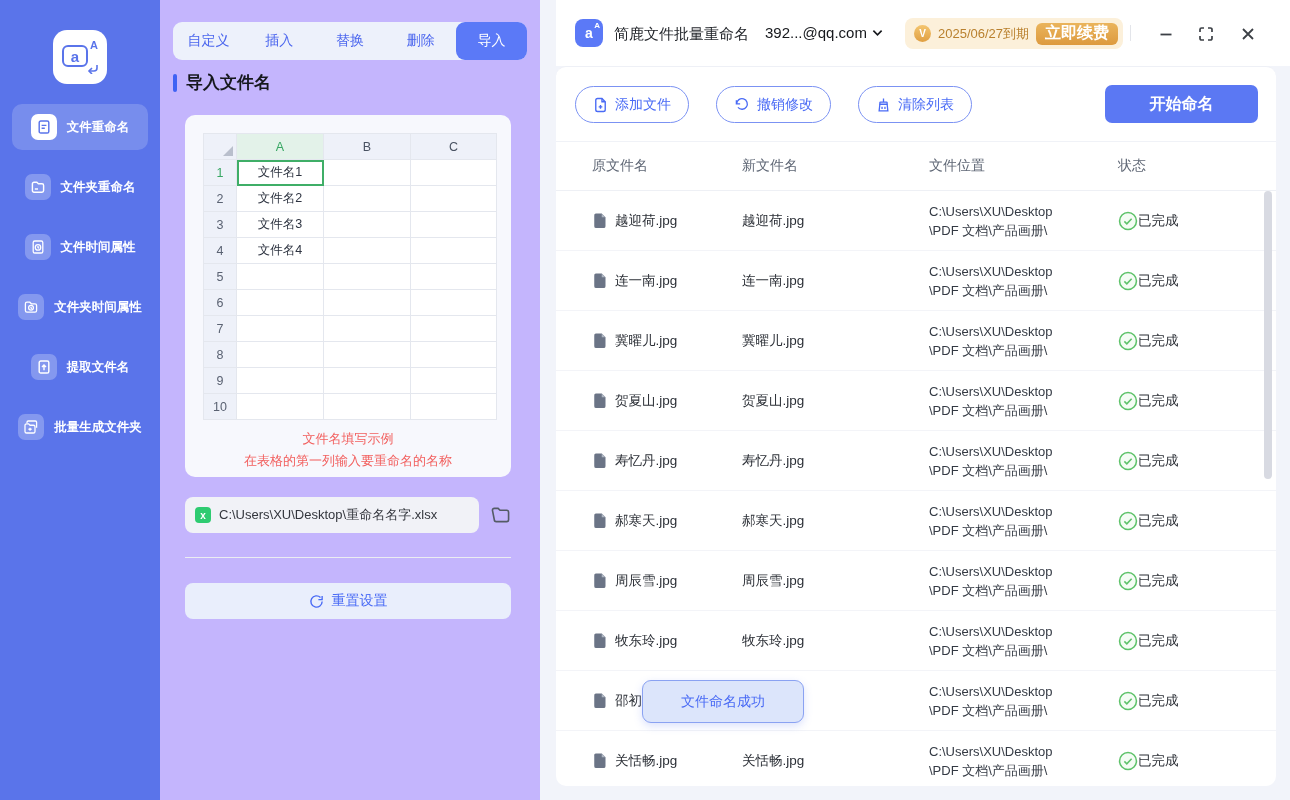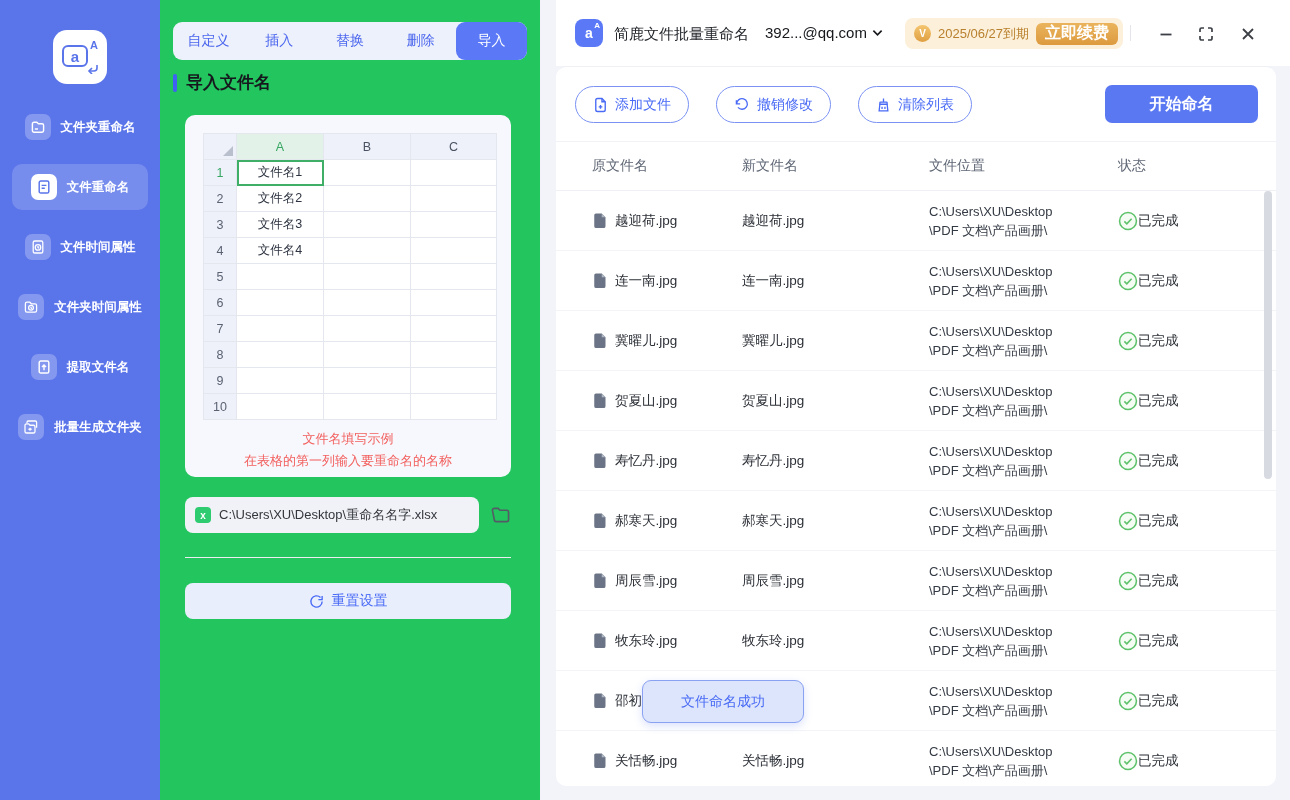--- a/index.html
+++ b/index.html
@@ -12,21 +12,21 @@
   .logo-a { position:absolute; left:9px; top:15px; width:26px; height:22px; border:2.5px solid #5a74ea; border-radius:6px; color:#5a74ea; font-weight:bold; font-size:15px; display:flex; align-items:center; justify-content:center; }
   .logo-A { position:absolute; right:9px; top:9px; color:#5a74ea; font-size:11px; font-weight:bold; }
   .logo-arrow { position:absolute; right:8px; bottom:10px; color:#5a74ea; }
   .nav { position:absolute; left:0; top:104px; width:160px; }
   .nav-item { height:46px; margin:0 12px 14px; border-radius:10px; display:flex; align-items:center; justify-content:center; gap:10px; color:#fff; font-size:12.5px; font-weight:bold; cursor:pointer; }
   .nav-item.active { background:rgba(255,255,255,.18); }
   .tile { width:26px; height:26px; border-radius:7px; background:rgba(255,255,255,.26); display:flex; align-items:center; justify-content:center; flex:none; color:#fff; }
   .nav-item.active .tile { background:#fff; color:#5a74ea; }
 
   
-  .mid { position:absolute; left:160px; top:0; width:380px; height:800px; background:#22c55e; }
+  .mid { position:absolute; left:160px; top:0; width:380px; height:800px; background:#c4b5fd; }
   .tabbar { position:absolute; left:13px; top:22px; width:354px; height:38px; background:#edf1fb; border-radius:9px; display:flex; }
   .tab { flex:1; display:flex; align-items:center; justify-content:center; font-size:14px; color:#4b66ee; border-radius:9px; cursor:pointer; }
   .tab.active { background:#5b79f7; color:#fff; }
   .sec-title { position:absolute; left:13px; top:71px; display:flex; align-items:center; gap:9px; font-size:17px; font-weight:bold; color:#16181d; }
   .sec-bar { width:4px; height:18px; background:#3f62f4; border-radius:2px; }
   .sheet-card { position:absolute; left:25px; top:115px; width:326px; height:362px; background:#f7f8fd; border-radius:10px; }
   .sheet { position:absolute; left:18px; top:18px; display:grid; grid-template-columns:33px 87px 87px 86px; grid-auto-rows:26px; border-top:1px solid #e4e7ee; border-left:1px solid #e4e7ee; }
   .sc { border-right:1px solid #e4e7ee; border-bottom:1px solid #e4e7ee; display:flex; align-items:center; justify-content:center; font-size:12.5px; color:#2d3340; background:#fff; }
   .sh { background:#eef1f9; color:#495262; }
   .sh.ca { background:#e3f2e9; color:#38a763; }
@@ -83,37 +83,37 @@
   <aside class="sidebar">
     <div class="logo">
       <div class="logo-a">a</div>
       <span class="logo-A">A</span>
       <svg class="logo-arrow" width="12" height="10" viewBox="0 0 12 10" fill="none" stroke="currentColor" stroke-width="1.6">
           <path d="M10 1v3a3 3 0 0 1-3 3H2"></path>
           <path d="M5 4 2 7l3 3"></path>
         </svg>
     </div>
     <nav class="nav">
+      <div class="nav-item active">
+        <span class="tile">
+          <svg width="16" height="16" viewBox="0 0 20 20" fill="none" stroke="currentColor" stroke-width="1.8">
+              <rect x="4" y="2.5" width="12" height="15" rx="2"></rect>
+              <path d="M7 8h6M7 11.5h4"></path>
+            </svg>
+        </span>
+        <span>文件重命名</span>
+      </div>
       <div class="nav-item">
         <span class="tile">
           <svg width="16" height="16" viewBox="0 0 20 20" fill="none" stroke="currentColor" stroke-width="1.8">
               <path d="M3 6a2 2 0 0 1 2-2h3.5l2 2H15a2 2 0 0 1 2 2v6.5a2 2 0 0 1-2 2H5a2 2 0 0 1-2-2z"></path>
               <path d="M6 12.5h4"></path>
             </svg>
         </span>
         <span>文件夹重命名</span>
-      </div>
-      <div class="nav-item active">
-        <span class="tile">
-          <svg width="16" height="16" viewBox="0 0 20 20" fill="none" stroke="currentColor" stroke-width="1.8">
-              <rect x="4" y="2.5" width="12" height="15" rx="2"></rect>
-              <path d="M7 8h6M7 11.5h4"></path>
-            </svg>
-        </span>
-        <span>文件重命名</span>
       </div>
       <div class="nav-item">
         <span class="tile">
           <svg width="16" height="16" viewBox="0 0 20 20" fill="none" stroke="currentColor" stroke-width="1.6">
               <rect x="4" y="2.5" width="12" height="15" rx="2"></rect>
               <circle cx="10" cy="10.5" r="3.4"></circle>
               <path d="M10 8.8v1.9l1.4.9"></path>
             </svg>
         </span>
         <span>文件时间属性</span>

